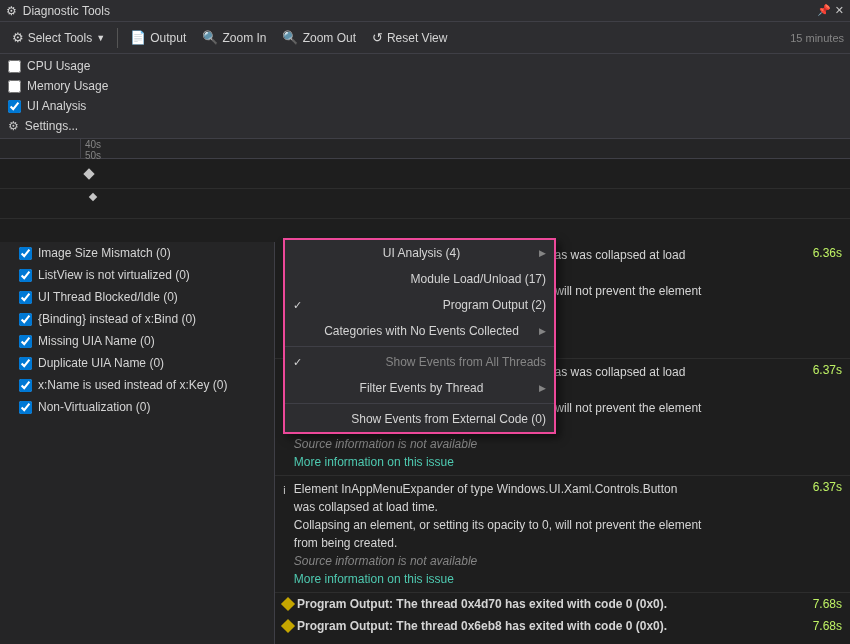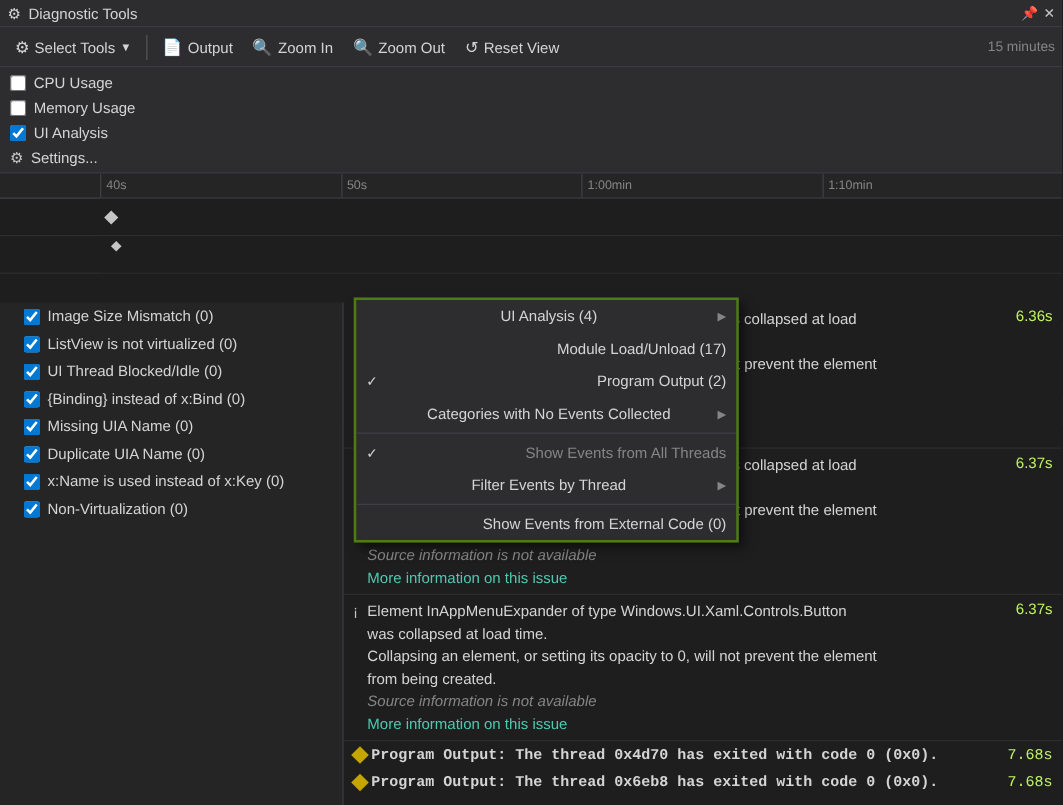--- a/index.html
+++ b/index.html
@@ -95,20 +95,21 @@
       border-bottom: 1px solid #3f3f46;
       position: relative;
       overflow: hidden;
     }
     .timeline-header {
       display: flex;
       height: 20px;
       background: #252526;
       border-bottom: 1px solid #3f3f46;
       padding-left: 80px;
+      flex-direction: column;
     }
     .timeline-tick {
       flex: 1;
       text-align: center;
       font-size: 10px;
       color: #858585;
       border-left: 1px solid #3f3f46;
       display: flex;
       align-items: center;
       padding-left: 4px;
@@ -298,38 +299,37 @@
     }
     .event-time { color: #bef264; font-size: 12px; }
     .source-italic { color: #858585; font-style: italic; font-size: 12px; }
     .event-bold { font-weight: bold; color: #d4d4d4; }
     .program-output-row {
       display: flex;
       align-items: center;
       padding: 2px 8px;
       gap: 4px;
       min-height: 22px;
-      font-family: Liberation Mono, monospace;
     }
     .diamond-icon {
       width: 10px;
       height: 10px;
       background: #c5a600;
       transform: rotate(45deg);
       flex-shrink: 0;
     }
 
     
     .dropdown-menu {
       position: absolute;
       left: 283px;
       top: 238px;
-      width: 308px;
+      width: 273px;
       background: #2d2d30;
-      border: 2px solid #4d7c0f;
+      border: 2px solid #ec4899;
       z-index: 100;
       box-shadow: 4px 4px 8px rgba(0,0,0,0.5);
     }
     .dropdown-item {
       display: flex;
       align-items: center;
       height: 26px;
       padding: 0 8px;
       cursor: pointer;
       font-size: 12px;

